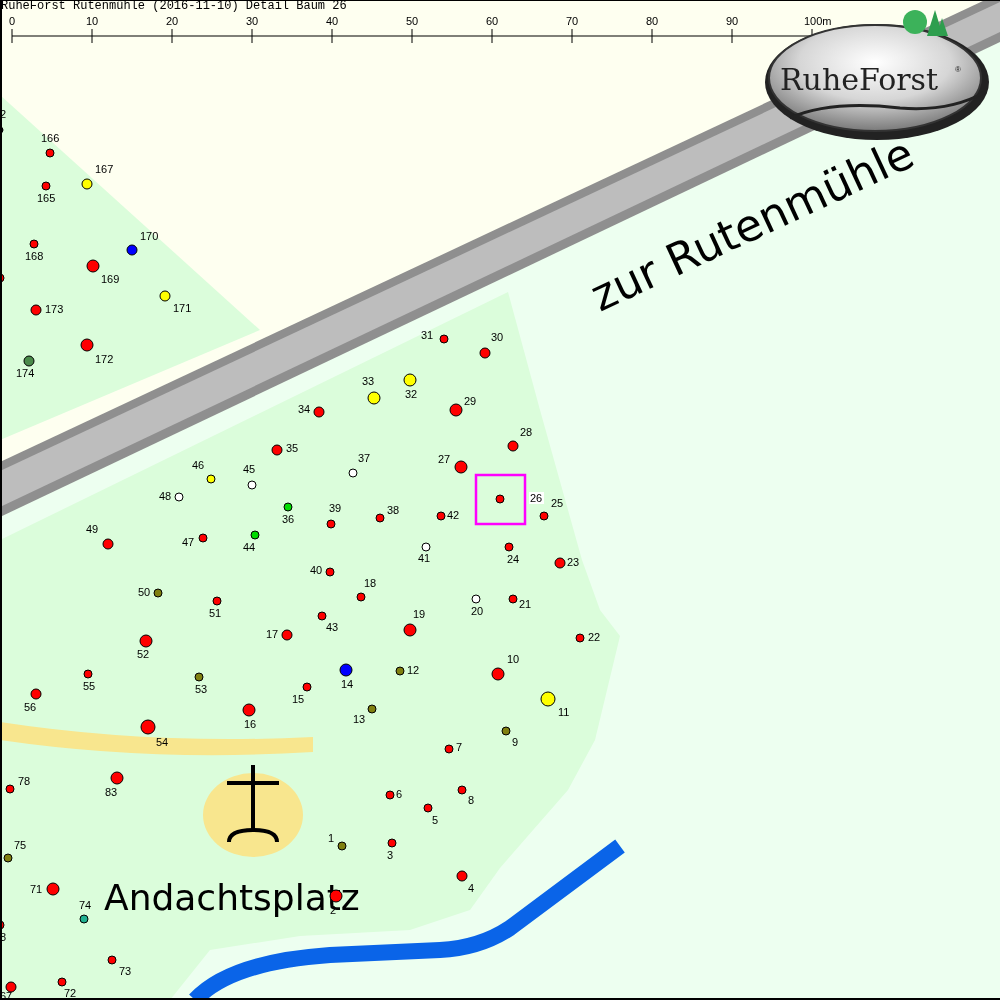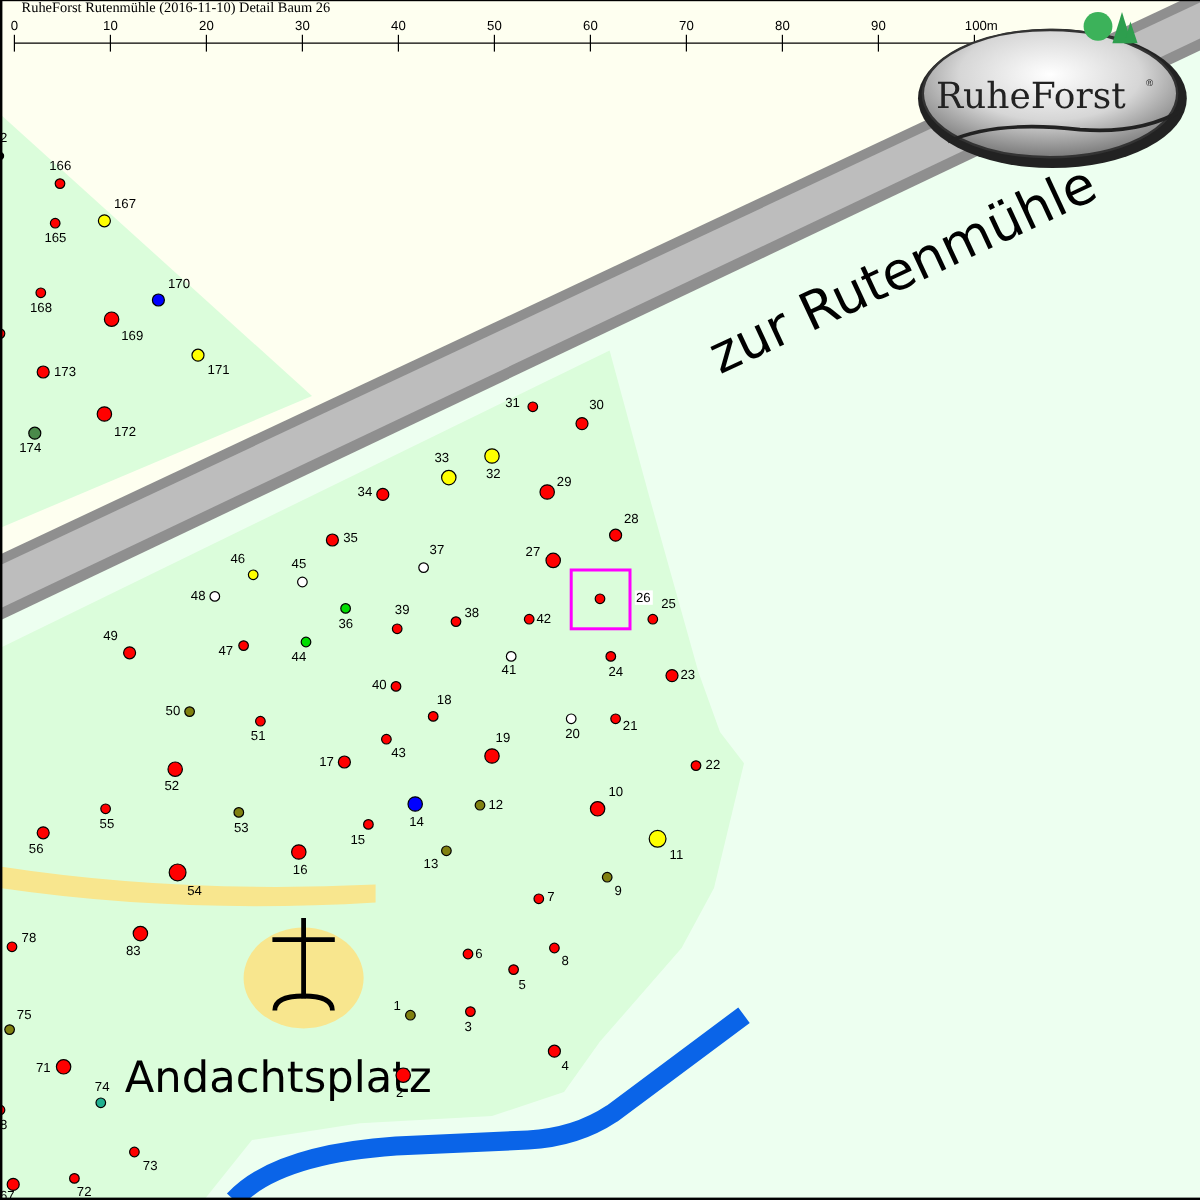--- a/index.html
+++ b/index.html
@@ -1,19 +1,19 @@
 <!DOCTYPE html>
 <html><head>
 <meta charset="utf-8">
 <style>
   html, body { margin: 0; padding: 0; }
   body { width: 1000px; height: 1000px; overflow: hidden; background: #fefff0; font-family: "Liberation Sans", sans-serif; }
   #map-root { position: relative; width: 1000px; height: 1000px; overflow: hidden; background: #fefff0; }
   #map-svg { position: absolute; left: 0; top: 0; }
-  .title-text { position: absolute; left: 18px; top: -1px; font-size: 12px; color: #000; white-space: nowrap; font-family: Liberation Serif, serif; }
+  .title-text { position: absolute; left: 1px; top: -1px; font-size: 12px; color: #000; white-space: nowrap; font-family: Liberation Mono, monospace; }
   .tree-label { font-family: "Liberation Sans", sans-serif; font-size: 11px; fill: #000; }
   .scale-label { font-family: "Liberation Sans", sans-serif; font-size: 11px; fill: #000; }
   .big-label { font-family: "DejaVu Sans", sans-serif; fill: #000; }
   .frame { position: absolute; left: 0; top: 0; width: 998px; height: 998px; border-left: 2px solid #000; border-bottom: 2px solid #000; pointer-events: none; }
   .frame-top { position: absolute; left: 0; top: 0; width: 1000px; height: 1px; background: #000; }
 </style>
 </head>
 <body>
 
 <div id="map-root">

